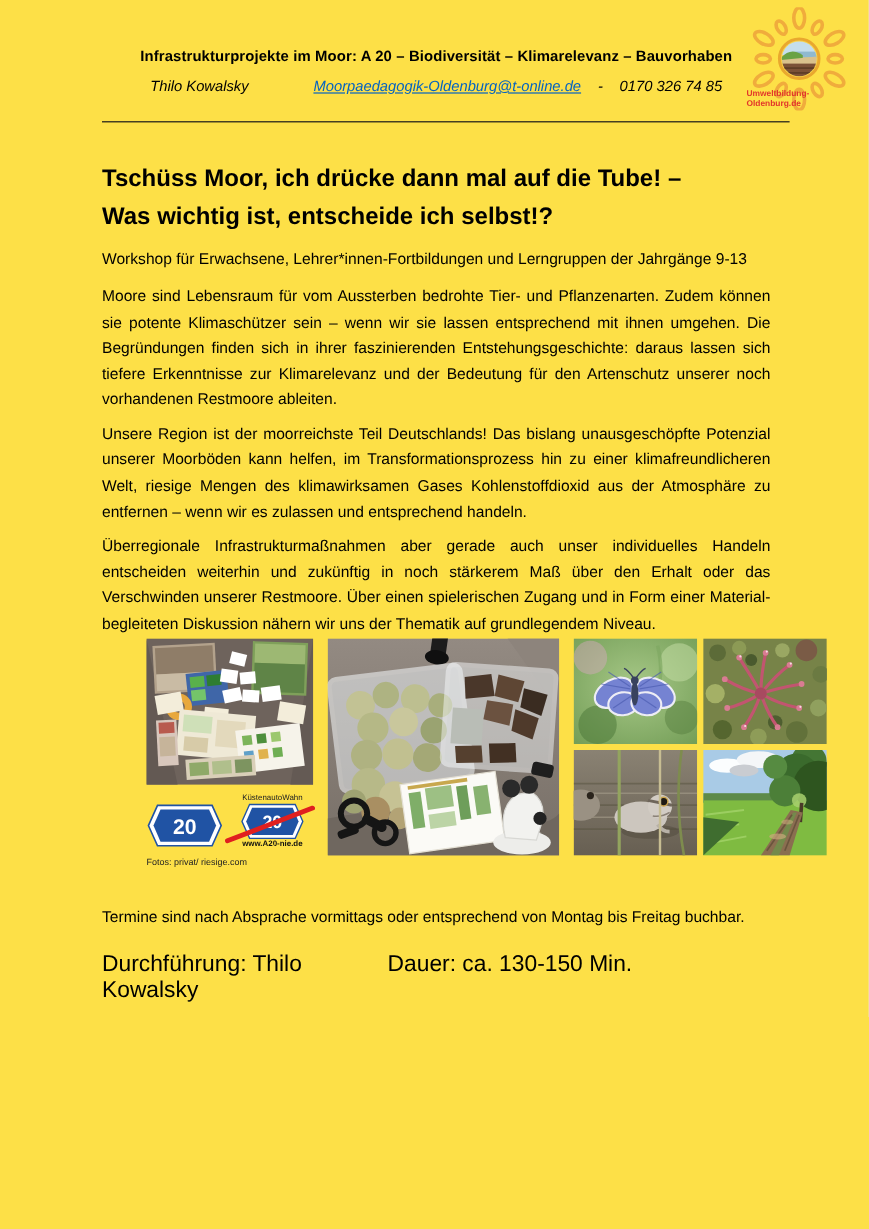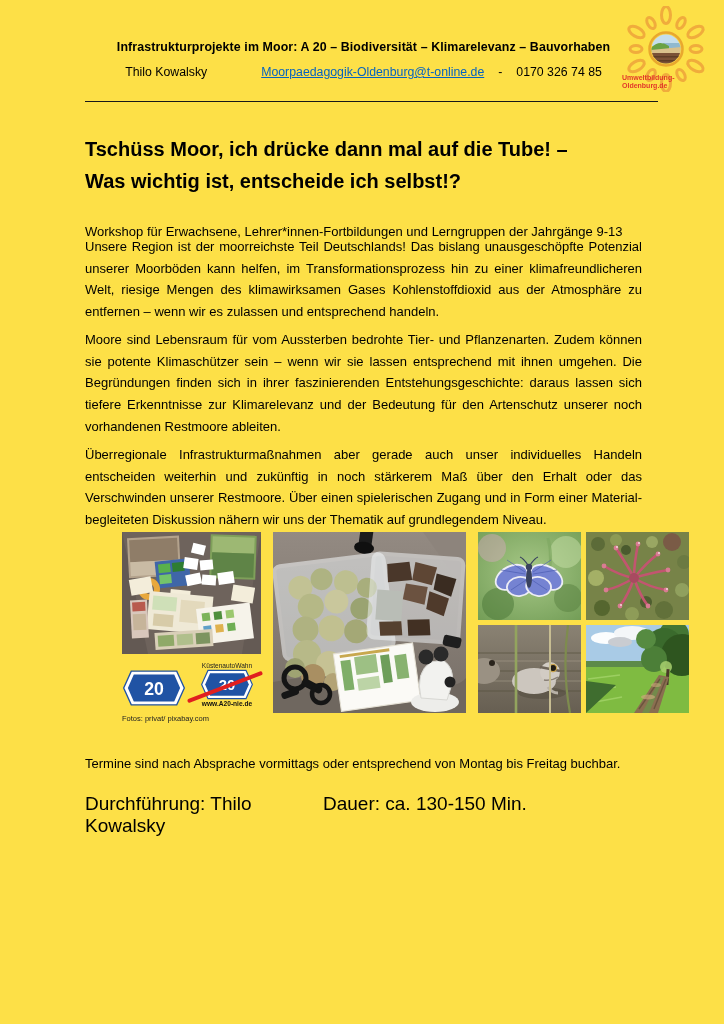--- a/index.html
+++ b/index.html
@@ -2,35 +2,35 @@
 <html><head>
 <meta charset="utf-8">
 <style>
   html,body{margin:0;padding:0;background:#e8e8e8;}
   .page{position:relative;width:724px;height:1024px;background:#fde047;
         font-family:"Liberation Sans",sans-serif;color:#000;overflow:hidden;margin:0 auto;}
 
   
   .header{position:absolute;top:40px;left:85px;width:557px;text-align:center;}
   .h-title{font-weight:bold;font-size:12.4px;letter-spacing:.1px;}
-  .h-contact{margin-top:11px;font-size:12.3px;display:flex;justify-content:center;align-items:flex-start;}
+  .h-contact{margin-top:11px;font-size:12.3px;display:flex;justify-content:center;align-items:flex-start;font-style:italic;}
   .h-contact .name{margin-right:54px;}
   .h-contact .sep{margin:0 14px;}
   .link{color:#0563C1;text-decoration:underline;cursor:pointer;}
 
   
   .logo{position:absolute;top:6px;left:620px;width:92px;text-align:center;}
   .logo-text{font-size:7px;font-weight:bold;color:#E2372B;line-height:1.2;margin-top:-22px;text-align:left;padding-left:2px;}
   .logo-text span{display:block;}
 
   .rule{position:absolute;top:101px;left:85px;width:573px;border-top:1.4px solid #181818;}
 
   
   .doc-title{position:absolute;top:133px;left:85px;font-size:20px;font-weight:bold;line-height:1.6;}
-  .intro{position:absolute;top:224px;left:85px;width:557px;font-size:13px;}
+  .intro{position:absolute;top:208px;left:85px;width:557px;font-size:13px;}
   .paras{position:absolute;top:236px;left:85px;width:557px;font-size:13px;line-height:1.66;text-align:justify;}
   .paras p{margin:0 0 7px 0;}
 
   
   .collage{position:absolute;top:532px;left:78px;width:672px;height:184px;display:flex;gap:12px;padding-left:44px;}
   .col-left{width:139px;flex:0 0 139px;}
   .photo-left{display:block;width:139px;height:122px;}
   .signs{margin-top:5px;display:flex;align-items:flex-end;gap:7px;height:48px;}
   .sign1-svg{width:64px;height:38px;}
   .sign2{position:relative;width:68px;text-align:center;}
@@ -105,22 +105,22 @@
   <div class="rule"></div>
 
   <div class="doc-title">
     <div>Tschüss Moor, ich drücke dann mal auf die Tube! –</div>
     <div>Was wichtig ist, entscheide ich selbst!?</div>
   </div>
 
   <div class="intro">Workshop für Erwachsene, Lehrer*innen-Fortbildungen und Lerngruppen der Jahrgänge 9-13</div>
 
   <div class="paras">
+    <p>Moore sind Lebensraum für vom Aussterben bedrohte Tier- und Pflanzenarten. Zudem können sie potente Klimaschützer sein – wenn wir sie lassen entsprechend mit ihnen umgehen. Die Begründungen finden sich in ihrer faszinierenden Entstehungsgeschichte: daraus lassen sich tiefere Erkenntnisse zur Klimarelevanz und der Bedeutung für den Artenschutz unserer noch vorhandenen Restmoore ableiten.</p>
     <p>Unsere Region ist der moorreichste Teil Deutschlands! Das bislang unausgeschöpfte Potenzial unserer Moorböden kann helfen, im Transformationsprozess hin zu einer klimafreundlicheren Welt, riesige Mengen des klimawirksamen Gases Kohlenstoffdioxid aus der Atmosphäre zu entfernen – wenn wir es zulassen und entsprechend handeln.</p>
-    <p>Moore sind Lebensraum für vom Aussterben bedrohte Tier- und Pflanzenarten. Zudem können sie potente Klimaschützer sein – wenn wir sie lassen entsprechend mit ihnen umgehen. Die Begründungen finden sich in ihrer faszinierenden Entstehungsgeschichte: daraus lassen sich tiefere Erkenntnisse zur Klimarelevanz und der Bedeutung für den Artenschutz unserer noch vorhandenen Restmoore ableiten.</p>
     <p>Überregionale Infrastrukturmaßnahmen aber gerade auch unser individuelles Handeln entscheiden weiterhin und zukünftig in noch stärkerem Maß über den Erhalt oder das Verschwinden unserer Restmoore. Über einen spielerischen Zugang und in Form einer Material-begleiteten Diskussion nähern wir uns der Thematik auf grundlegendem Niveau.</p>
   </div>
 
   <div class="collage">
 
     <div class="col-left">
 
       <svg class="photo-left" viewBox="0 0 139 122">
         <rect width="139" height="122" fill="#6E635C"></rect>
         <path d="M0 0 L26 122 L0 122 Z" fill="#635953"></path>
@@ -195,21 +195,21 @@
           <svg class="sign2-svg" viewBox="0 0 76 44">
             <polygon points="11,2 65,2 74,22 65,42 11,42 2,22" fill="#FFFFFF" stroke="#2053A4" stroke-width="1.6"></polygon>
             <polygon points="14,6 62,6 69,22 62,38 14,38 7,22" fill="#2053A4"></polygon>
             <text x="38" y="30" text-anchor="middle" font-size="21" font-weight="bold" fill="#FFFFFF" font-family="Liberation Sans, sans-serif">20</text>
           </svg>
           <div class="s2bot">www.A20-nie.de</div>
           <div class="strike"></div>
         </div>
       </div>
 
-      <div class="caption">Fotos: privat/ pixabay.com</div>
+      <div class="caption">Fotos: privat/ riesige.com</div>
     </div>
 
     <svg class="photo-mid" viewBox="0 0 193 181">
       <defs>
         <linearGradient id="mcloth" x1="0" y1="0" x2="0" y2="1">
           <stop offset="0" stop-color="#938A82"></stop>
             <stop offset="0.55" stop-color="#847B73"></stop>
           <stop offset="1" stop-color="#776F67"></stop>
         </linearGradient>
       </defs>

